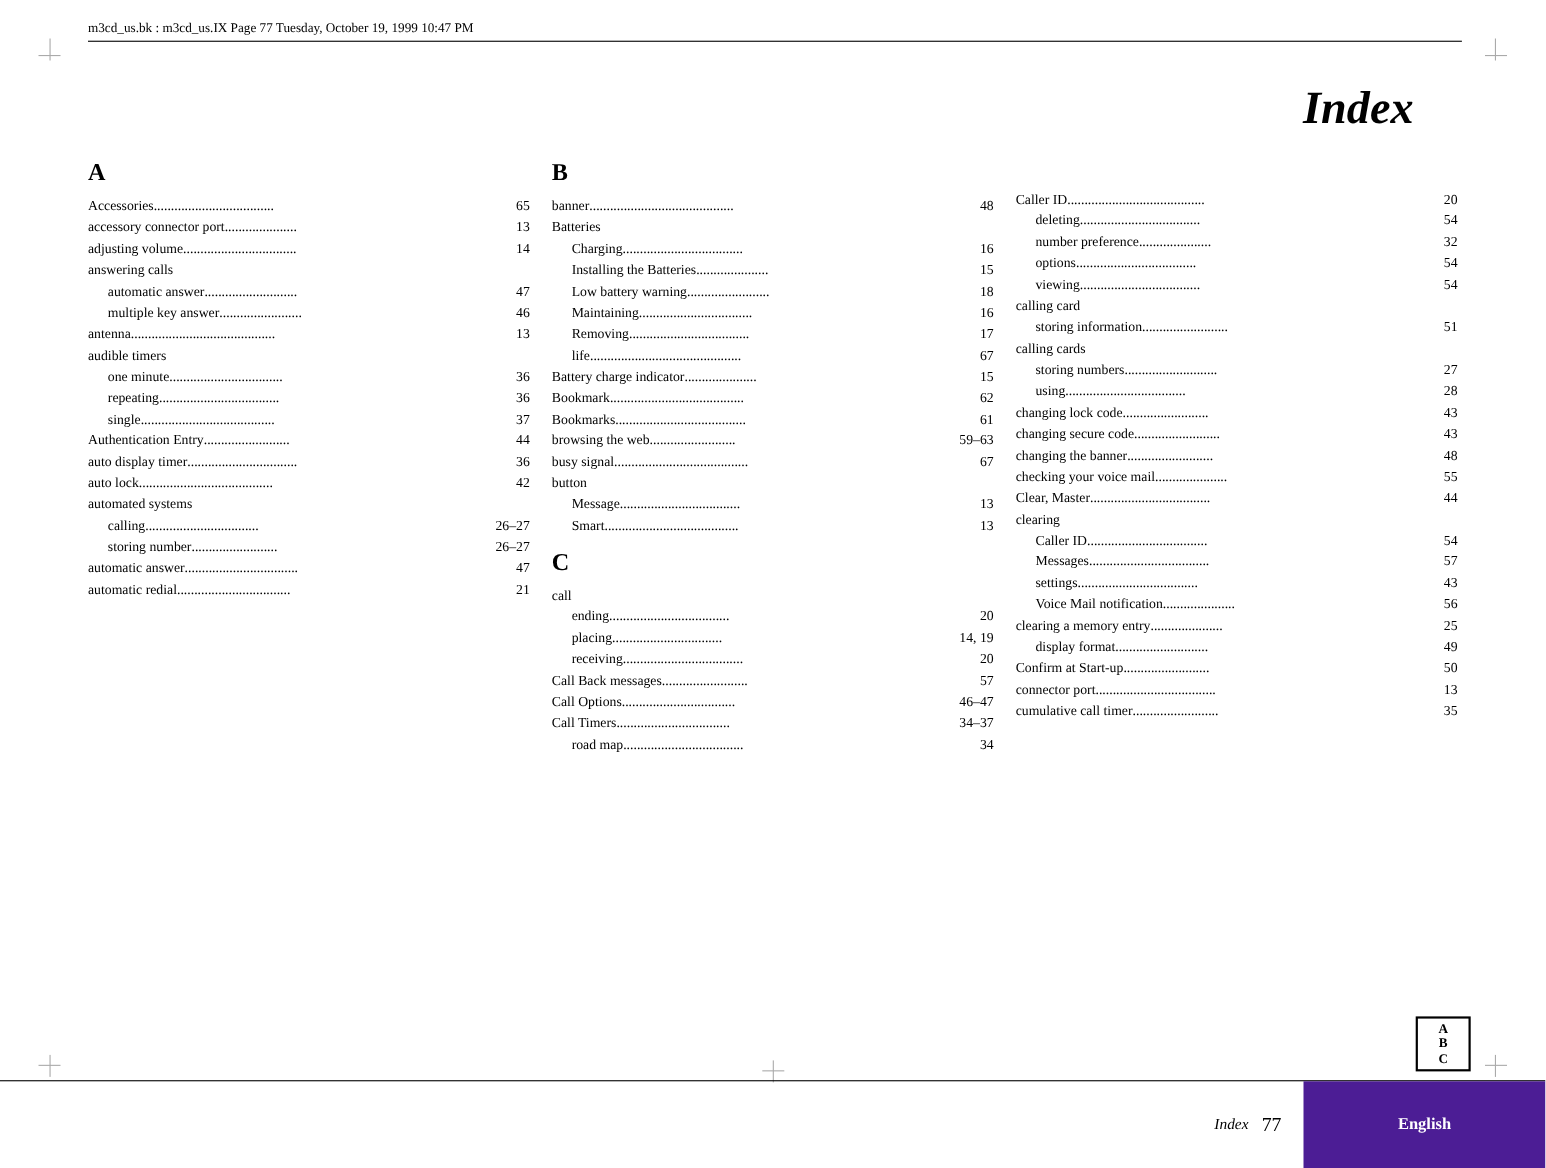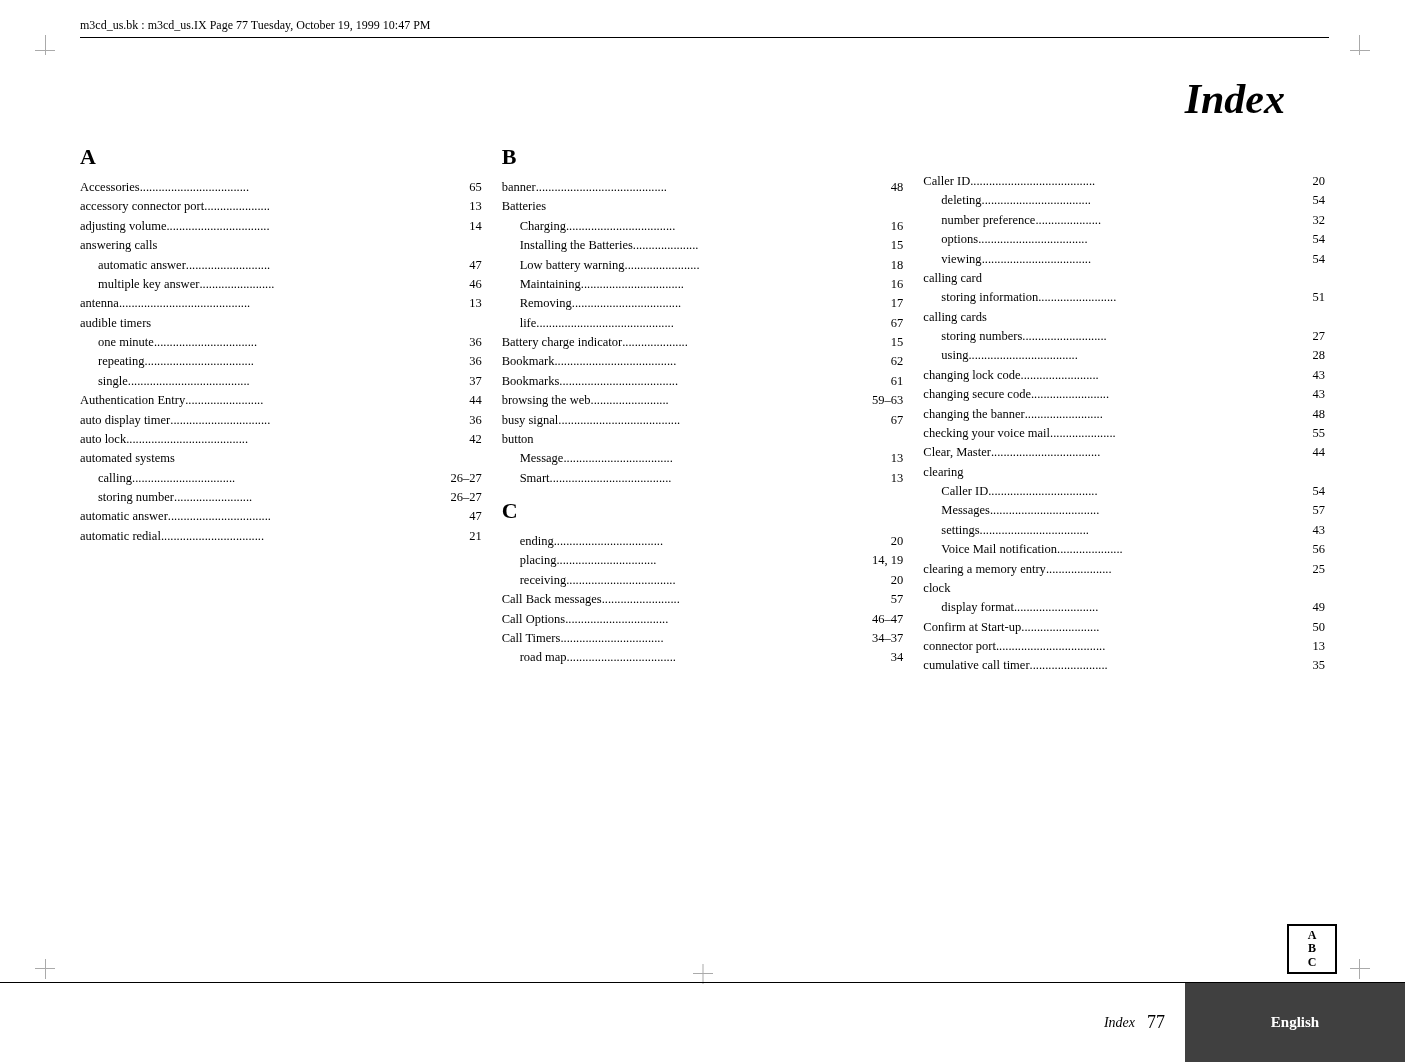--- a/index.html
+++ b/index.html
@@ -94,21 +94,21 @@
       font-size: 14px;
     }
 
     .footer-page {
       font-size: 18px;
       font-weight: normal;
     }
 
     .footer-right {
       width: 220px;
-      background: #404040;
+      background: #4c1d95;
       height: 100%;
       display: flex;
       align-items: center;
       justify-content: center;
     }
 
     .footer-lang {
       color: #fff;
       font-size: 15px;
       font-weight: bold;
@@ -442,20 +442,25 @@
       <span class="pagenum">13</span>
     </div>
     <div class="entry-line indent1">
       <span class="label">Smart  </span>
       <span class="dots">.......................................</span>
       <span class="pagenum">13</span>
     </div>
 
     <div class="section-letter" style="margin-top:10px;">C</div>
 
+    <div class="entry-line">
+      <span class="label">call</span>
+      <span class="dots"></span>
+      <span class="pagenum"></span>
+    </div>
     <div class="entry-line indent1">
       <span class="label">ending  </span>
       <span class="dots">...................................</span>
       <span class="pagenum">20</span>
     </div>
     <div class="entry-line indent1">
       <span class="label">placing  </span>
       <span class="dots">................................</span>
       <span class="pagenum">14, 19</span>
     </div>
@@ -585,25 +590,20 @@
     </div>
     <div class="entry-line indent1">
       <span class="label">Voice Mail notification  </span>
       <span class="dots">.....................</span>
       <span class="pagenum">56</span>
     </div>
     <div class="entry-line">
       <span class="label">clearing a memory entry  </span>
       <span class="dots">.....................</span>
       <span class="pagenum">25</span>
-    </div>
-    <div class="entry-line">
-      <span class="label">clock</span>
-      <span class="dots"></span>
-      <span class="pagenum"></span>
     </div>
     <div class="entry-line indent1">
       <span class="label">display format  </span>
       <span class="dots">...........................</span>
       <span class="pagenum">49</span>
     </div>
     <div class="entry-line">
       <span class="label">Confirm at Start-up  </span>
       <span class="dots">.........................</span>
       <span class="pagenum">50</span>

